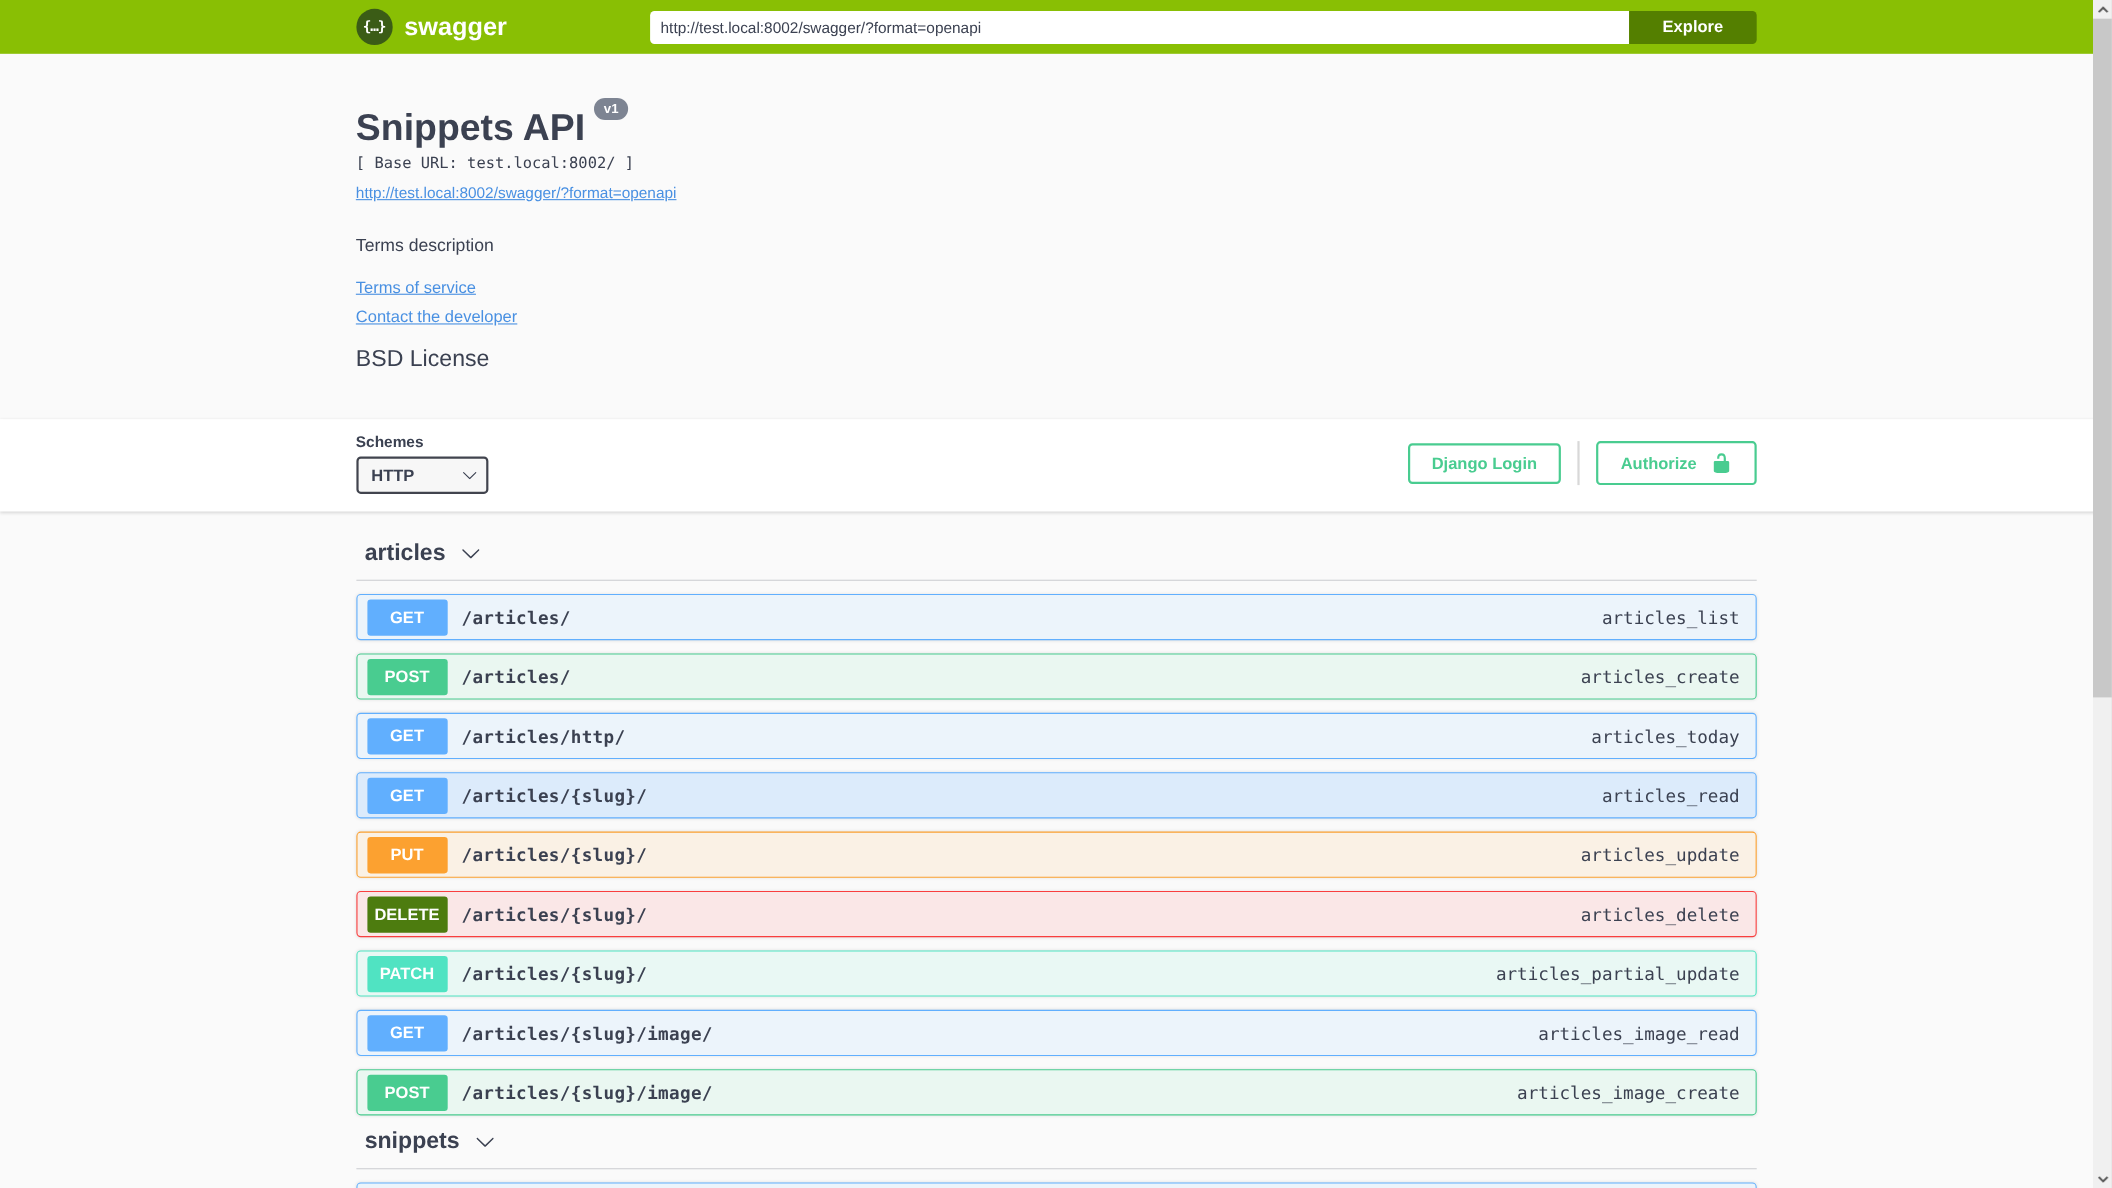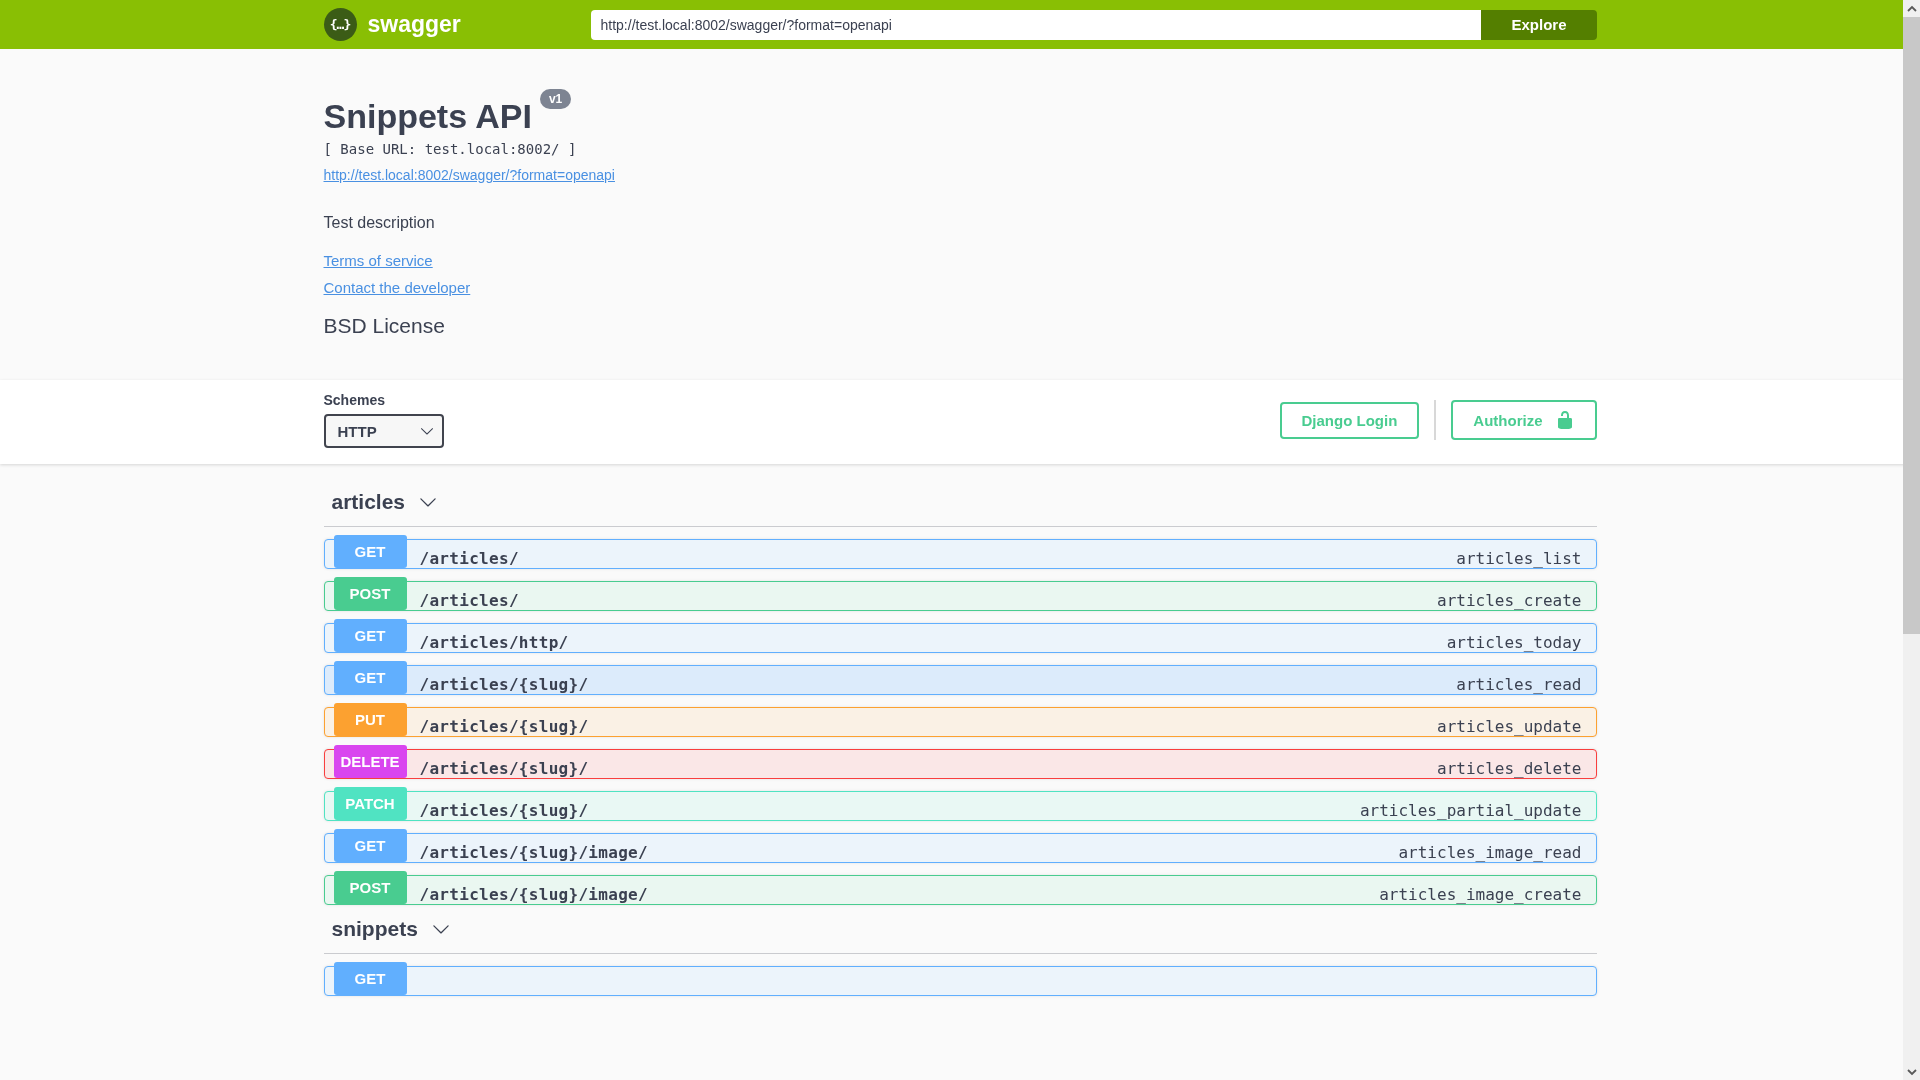--- a/index.html
+++ b/index.html
@@ -78,22 +78,22 @@
   .ops { padding-top: 26px; }
   .tag-header {
     display: flex; align-items: center; gap: 14px;
     font-size: 21px; font-weight: bold; color: #3b4151;
     padding: 0 0 12px 8px; border-bottom: 1px solid rgba(59,65,81,0.25);
     margin-bottom: 12px; cursor: pointer;
   }
   .tag-section + .tag-section { margin-top: 10px; }
   .tag-chevron { flex: none; }
   .opblock {
-    display: flex; align-items: flex-end;
-    height: 30px; border: 1px solid; border-radius: 4px;
+    display: flex; align-items: center;
+    height: 42px; border: 1px solid; border-radius: 4px;
     margin-bottom: 12px; cursor: pointer;
     box-shadow: 0 0 3px rgba(0,0,0,0.10);
   }
   .method-badge {
     min-width: 73px; text-align: center; padding: 8px 0;
     border-radius: 3px; color: #fff; font-weight: bold; font-size: 15px;
     margin-left: 9px;
   }
   .op-path {
     font-family: "DejaVu Sans Mono", monospace; font-size: 16px; font-weight: bold;
@@ -127,21 +127,21 @@
   </div>
 </div>
 
 <div class="hero">
   <div class="wrapper">
     <h1>
       <span class="api-title">Snippets API</span><span class="version-badge">v1</span>
     </h1>
     <div class="base-url">[ Base URL: test.local:8002/ ]</div>
     <a class="spec-link">http://test.local:8002/swagger/?format=openapi</a>
-    <div class="description">Test description</div>
+    <div class="description">Terms description</div>
     <a class="info-link">Terms of service</a>
     <a class="info-link">Contact the developer</a>
     <div class="license">BSD License</div>
   </div>
 </div>
 
 <div class="scheme-section">
   <div class="wrapper scheme-wrapper">
     <div>
       <label class="scheme-label">Schemes</label>
@@ -200,21 +200,21 @@
     <span class="op-id">articles_read</span>
   </div>
 
   <div class="opblock" style="border-color: rgb(252, 161, 48); background: rgb(250, 241, 229);">
     <span class="method-badge" style="background: rgb(252, 161, 48);">PUT</span>
     <span class="op-path">/articles/{slug}/</span>
     <span class="op-id">articles_update</span>
   </div>
 
   <div class="opblock" style="border-color: rgb(249, 62, 62); background: rgb(250, 231, 231);">
-    <span class="method-badge" style="background: #d946ef;">DELETE</span>
+    <span class="method-badge" style="background: #4d7c0f;">DELETE</span>
     <span class="op-path">/articles/{slug}/</span>
     <span class="op-id">articles_delete</span>
   </div>
 
   <div class="opblock" style="border-color: rgb(80, 227, 194); background: rgb(233, 248, 244);">
     <span class="method-badge" style="background: rgb(80, 227, 194);">PATCH</span>
     <span class="op-path">/articles/{slug}/</span>
     <span class="op-id">articles_partial_update</span>
   </div>
 

